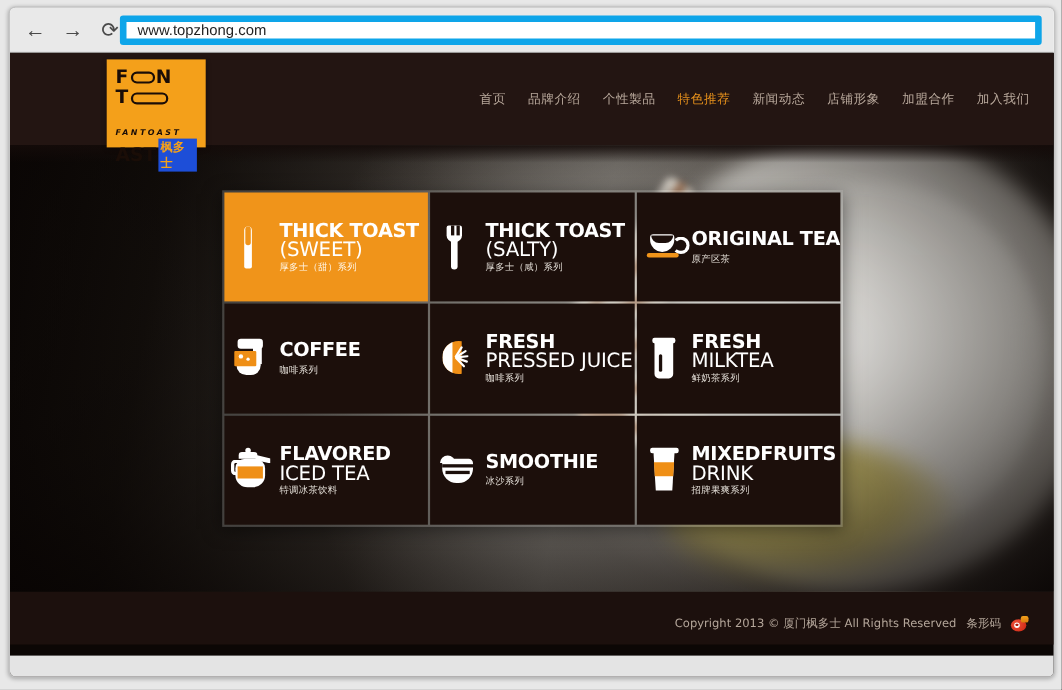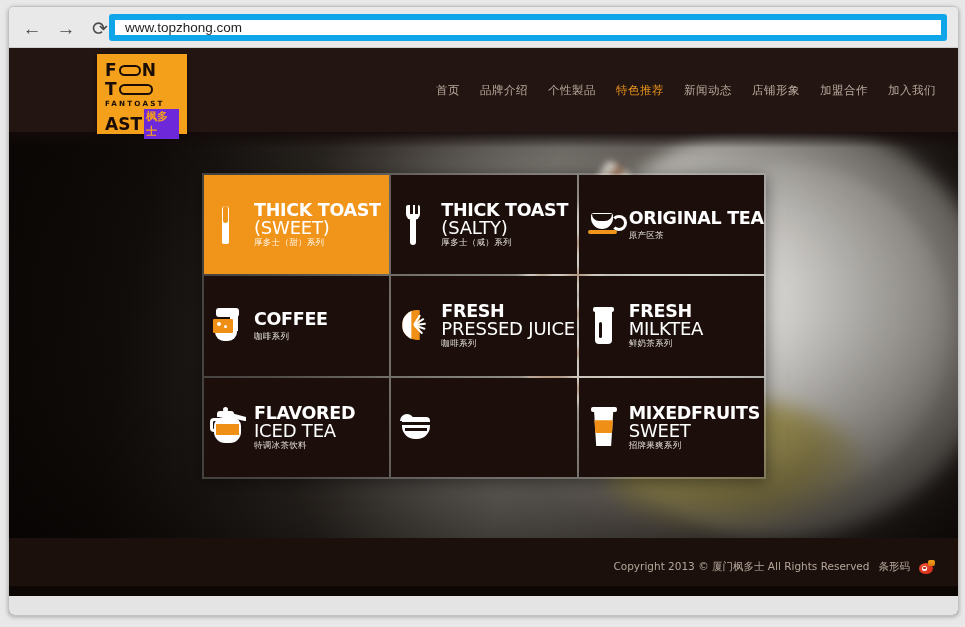--- a/index.html
+++ b/index.html
@@ -50,23 +50,23 @@
 
   
   .header{position:absolute;left:0;top:0;width:949px;height:84px;}
   .logo{position:absolute;left:88px;top:6px;width:90px;height:80px;background:#f4a01a;
         box-shadow:0 1px 5px rgba(0,0,0,.45);}
   .logo-in{position:absolute;left:8px;top:7px;width:74px;height:66px;color:#1a0d07;}
   .lg-row{display:flex;align-items:center;height:19px;letter-spacing:1px;}
   .lg-txt{font-family:"DejaVu Sans",sans-serif;font-weight:bold;font-size:17px;line-height:17px;}
   .lg-bar{height:11px;border:2.5px solid #1a0d07;border-radius:6px;margin:0 1px;box-sizing:border-box;}
   .lg-small{font-family:"DejaVu Sans",sans-serif;font-size:7.2px;font-weight:bold;
-            letter-spacing:2.2px;line-height:9px;margin-top:0;}
+            letter-spacing:2.2px;line-height:9px;margin-top:17px;font-style:italic;}
   .lg-bottom{display:flex;align-items:center;gap:2px;margin-top:1px;}
-  .lg-cn{background:#6d28d9;color:#f4a01a;font-size:11px;line-height:15px;padding:0 2px;
+  .lg-cn{background:#1d4ed8;color:#f4a01a;font-size:11px;line-height:15px;padding:0 2px;
          font-family:"DejaVu Sans",sans-serif;font-weight:bold;}
 
   .nav{position:absolute;right:22px;top:0;height:84px;display:flex;align-items:center;gap:20px;}
   .nav-item{font-size:11.5px;color:#b9a99c;cursor:pointer;font-family:"DejaVu Sans",sans-serif;letter-spacing:.5px;}
   .nav-item.active{color:#e8921c;text-align:center;}
 
   
   .grid{position:absolute;left:193px;top:125px;width:564px;height:306px;
         display:grid;grid-template-columns:repeat(3,1fr);grid-template-rows:repeat(3,1fr);
         gap:2px;background:rgba(150,150,145,.35);padding:2px;box-sizing:border-box;
@@ -323,30 +323,34 @@
             <div class="t1">FLAVORED</div>
             <div class="t2">ICED TEA</div>
             <div class="t3">特调冰茶饮料</div>
           </span>
         </div>
         <div class="tile">
           <span class="ico">
             <span class="ic-bowl-tp"></span>
             <span class="ic-bowl"></span>
           </span>
+          <span class="txt">
+            <div class="t1">SMOOTHIE</div>
+            <div class="t3">冰沙系列</div>
+          </span>
         </div>
         <div class="tile">
           <span class="ico">
             <span class="ic-tcup-lid"></span>
             <span class="ic-tcup"></span>
             <span class="ic-tcup-or"></span>
           </span>
           <span class="txt">
             <div class="t1">MIXEDFRUITS</div>
-            <div class="t2">SWEET</div>
+            <div class="t2">DRINK</div>
             <div class="t3">招牌果爽系列</div>
           </span>
         </div>
       </div>
 
     <div class="footer">
       <div class="foot-in">
         <span class="foot-txt">Copyright 2013 © 厦门枫多士 All Rights Reserved</span>
         <span class="foot-link">条形码</span>
         <span class="weibo">

